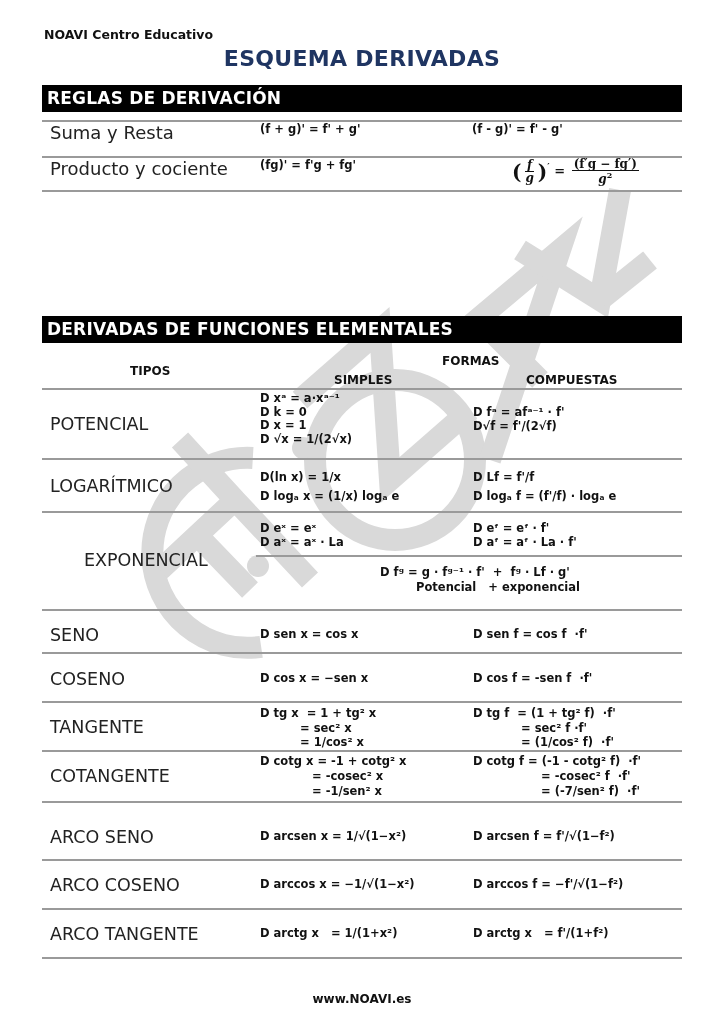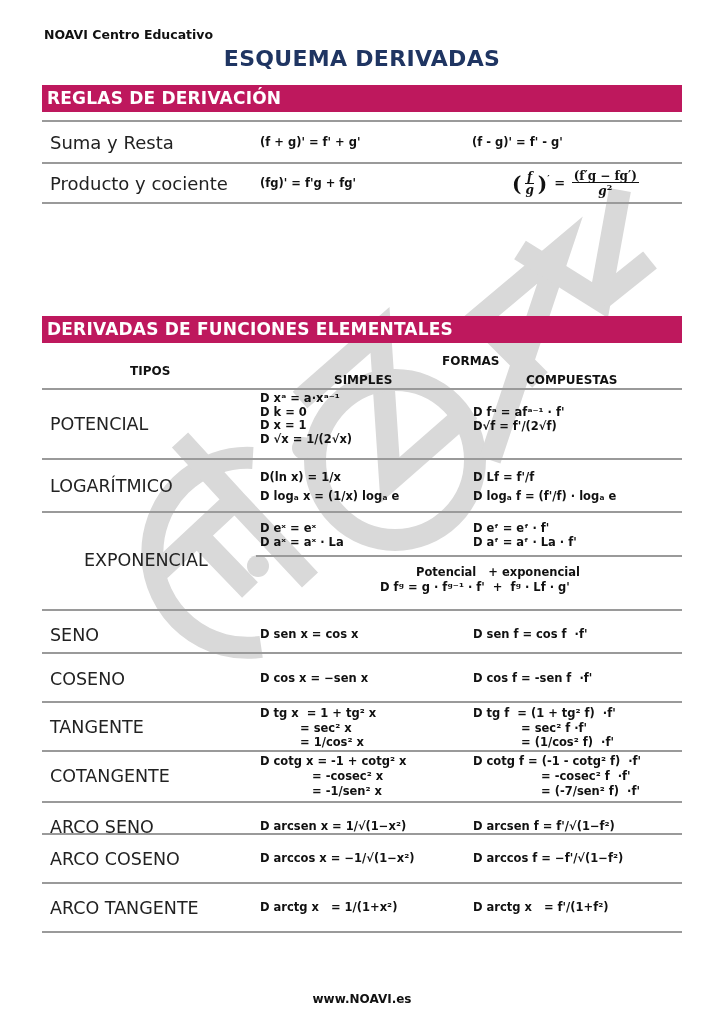--- a/index.html
+++ b/index.html
@@ -9,30 +9,30 @@
   .watermark {
     position: absolute; left: 0; top: 0; width: 724px; height: 1024px;
     pointer-events: none; z-index: 0;
   }
 
   .brand { position: absolute; left: 44px; top: 27px; font-size: 12.5px; font-weight: bold; color: #111; z-index: 2; }
   .main-title { position: absolute; left: 0; width: 724px; top: 46px; text-align: center; font-size: 22px; font-weight: bold; color: #1f3562; z-index: 2; letter-spacing: 0.3px; }
 
   .section-bar {
     position: absolute; left: 42px; width: 640px; height: 27px;
-    background: #be185d; color: #fff; font-size: 17px; font-weight: bold;
+    background: #000000; color: #fff; font-size: 17px; font-weight: bold;
     padding-left: 5px; line-height: 27px; z-index: 2; letter-spacing: 0.2px;
   }
   .bar1 { top: 85px; }
   .bar2 { top: 316px; }
 
   .rules { position: absolute; left: 42px; width: 640px; top: 120px; z-index: 2; }
   .rule-row {
-    height: 42px; border-top: 2px solid #9a9a9a; position: relative;
-    display: flex; align-items: center;
+    height: 36px; border-top: 2px solid #9a9a9a; position: relative;
+    display: flex; align-items: flex-start;
   }
   .rule-row:last-child { border-bottom: 2px solid #9a9a9a; }
   .rule-label { width: 218px; padding-left: 8px; font-size: 18px; color: #222; font-family: "DejaVu Sans", sans-serif; }
   .f1 { position: absolute; left: 218px; font-size: 11.5px; font-weight: bold; }
   .f2 { position: absolute; left: 430px; font-size: 11.5px; font-weight: bold; }
 
   .math { font-family: "DejaVu Serif", serif; }
   .frac { display: inline-flex; flex-direction: column; align-items: center; vertical-align: middle; line-height: 1; margin: 0 2px; }
   .frac .num { border-bottom: 1px solid #111; padding: 0 2px; font-size: 9px; }
   .frac .den { font-size: 9px; padding: 0 2px; }
@@ -149,22 +149,22 @@
     <div class="col-s" style="top:9px;">
       <span class="line">D eˣ = eˣ</span>
       <span class="line">D aˣ = aˣ · La</span>
     </div>
     <div class="col-c" style="top:9px;">
       <span class="line">D eᶠ = eᶠ · f'</span>
       <span class="line">D aᶠ = aᶠ · La · f'</span>
     </div>
     <div style="position:absolute;left:214px;width:426px;top:42px;border-top:2px solid #9a9a9a;"></div>
     <div style="position:absolute;left:338px;top:52px;font-size:11.5px;font-weight:bold;line-height:15px;text-align:left;">
+      <span class="line">D fᵍ = g · fᵍ⁻¹ · f'  +  fᵍ · Lf · g'</span>
       <span class="line" style="padding-left:36px;">Potencial   + exponencial</span>
-      <span class="line">D fᵍ = g · fᵍ⁻¹ · f'  +  fᵍ · Lf · g'</span>
     </div>
   </div>
 
   <div class="erow" style="height:43px;">
     <span class="etype" style="top:14px;">SENO</span>
     <div class="col-s" style="top:17px;">
       <span class="line">D sen x = cos x</span>
     </div>
     <div class="col-c" style="top:17px;">
       <span class="line">D sen f = cos f  ·f'</span>
@@ -202,21 +202,21 @@
       <span class="line">             = -cosec² x</span>
       <span class="line">             = -1/sen² x</span>
     </div>
     <div class="col-c" style="top:2px;line-height:15px;">
       <span class="line">D cotg f = (-1 - cotg² f)  ·f'</span>
       <span class="line">                 = -cosec² f  ·f'</span>
       <span class="line">                 = (-7/sen² f)  ·f'</span>
     </div>
   </div>
 
-  <div class="erow" style="height:32px;">
+  <div class="erow" style="height:48px;margin-top:10px;">
     <span class="etype" style="top:14px;">ARCO SENO</span>
     <div class="col-s" style="top:17px;">
       <span class="line">D arcsen x = 1/√(1−x²)</span>
     </div>
     <div class="col-c" style="top:17px;">
       <span class="line">D arcsen f = f'/√(1−f²)</span>
     </div>
   </div>
 
   <div class="erow" style="height:49px;">

